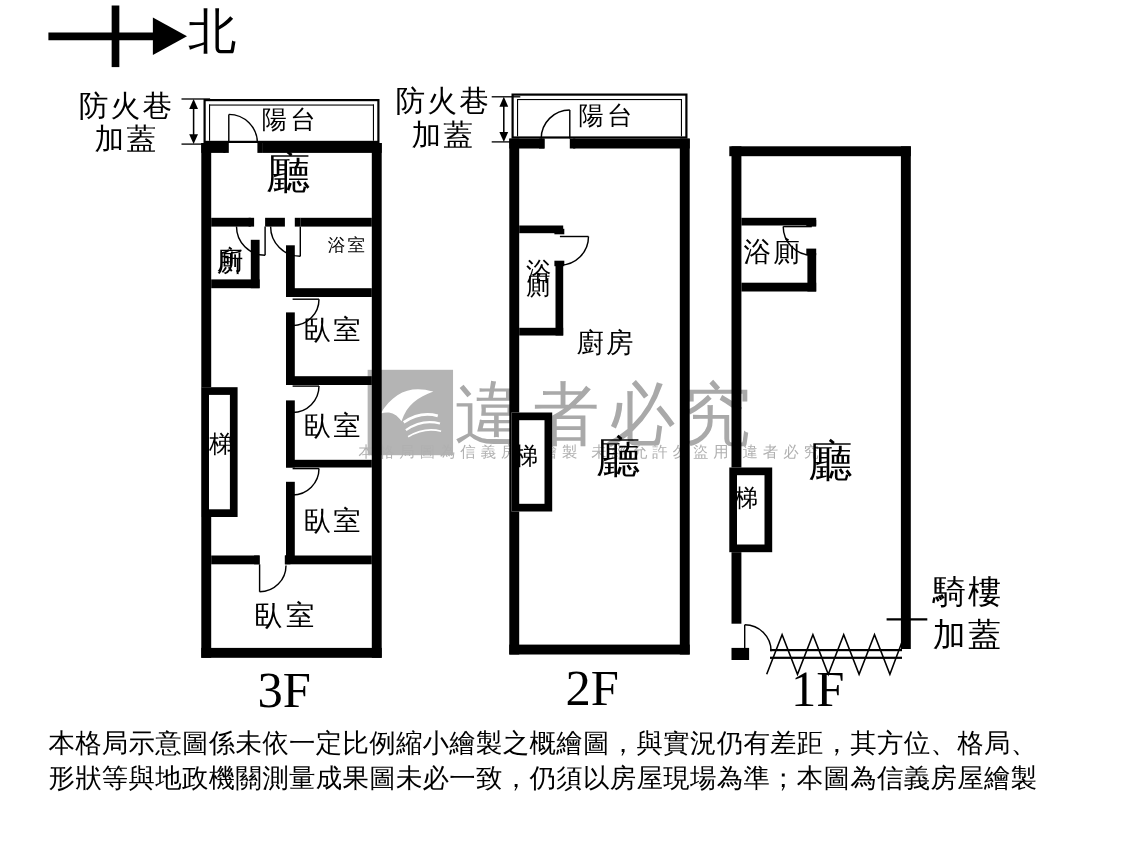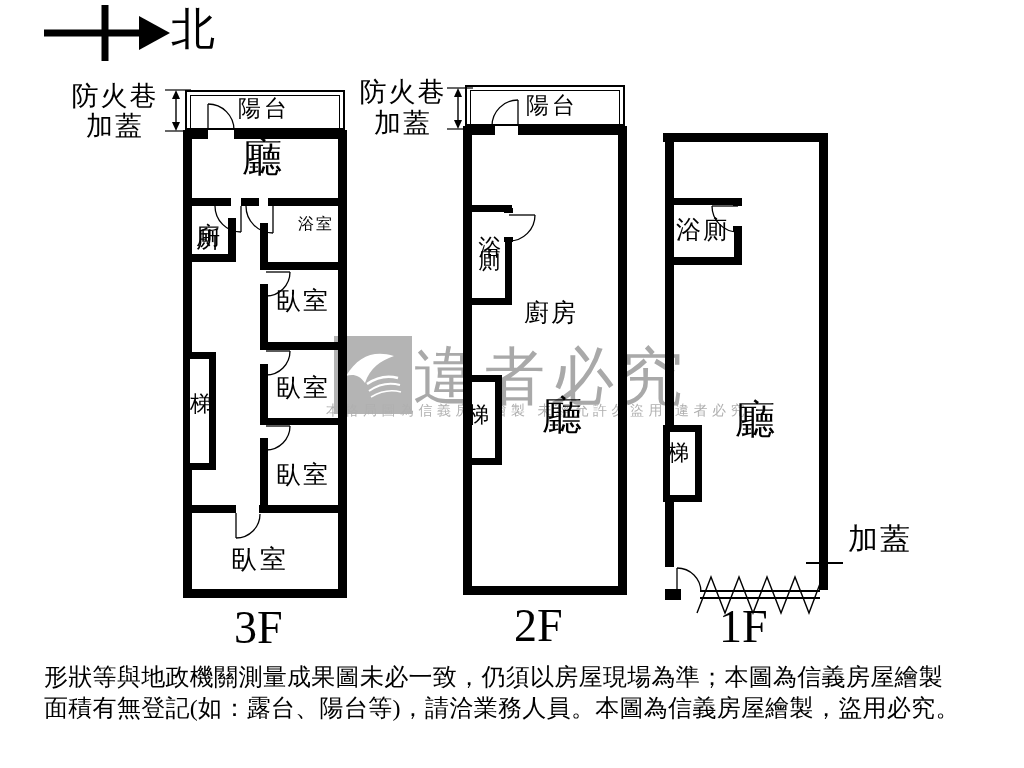--- a/index.html
+++ b/index.html
@@ -45,20 +45,21 @@
   <div class="lbl center" style="left:62px;top:81px;width:106px;font-size:27px;line-height:30px;letter-spacing:2px;">
     <div>防火巷</div>
     <div>加蓋</div>
   </div>
   <div class="lbl center" style="left:350px;top:77px;width:106px;font-size:27px;line-height:31px;letter-spacing:2px;">
     <div>防火巷</div>
     <div>加蓋</div>
   </div>
 
   <div class="lbl center" style="left:838px;top:519px;width:84px;font-size:30px;line-height:39px;letter-spacing:2px;">
+    <div>騎樓</div>
     <div>加蓋</div>
   </div>
 
   <div class="plan" style="left:183px;top:88px;width:164px;height:512px;">
     <div class="balcony" style="left:2px;top:2px;width:156px;height:36px;">
       <div class="balcony-inner"></div>
     </div>
     <div class="w" style="left:0px;top:42px;width:22px;height:9px;"></div>
     <div class="w" style="left:56px;top:42px;width:108px;height:9px;"></div>
     <div class="w" style="left:0px;top:42px;width:9px;height:468px;"></div>
@@ -195,17 +196,17 @@
       <rect x="733" y="200" width="9" height="6" fill="#000" stroke="none"></rect>
       <rect x="733" y="226" width="9" height="6" fill="#000" stroke="none"></rect>
       <line x1="677" y1="568" x2="677" y2="592"></line>
       <path d="M 677 568 A 24 24 0 0 1 701 592"></path>
     </g>
     <polyline points="697,613 711,577 725,613 739,577 753,613 767,577 781,613 795,577 809,613 821,581" stroke="#000" stroke-width="1.4" fill="none"></polyline>
     <line x1="806" y1="563" x2="843" y2="563" stroke="#000" stroke-width="2"></line>
   </svg>
 
   <div class="disclaimer">
+    <div>本格局示意圖係未依一定比例縮小繪製之概繪圖，與實況仍有差距，其方位、格局、</div>
     <div>形狀等與地政機關測量成果圖未必一致，仍須以房屋現場為準；本圖為信義房屋繪製</div>
-    <div>面積有無登記(如：露台、陽台等)，請洽業務人員。本圖為信義房屋繪製，盜用必究。</div>
   </div>
 
 </div>
 
 </body></html>

